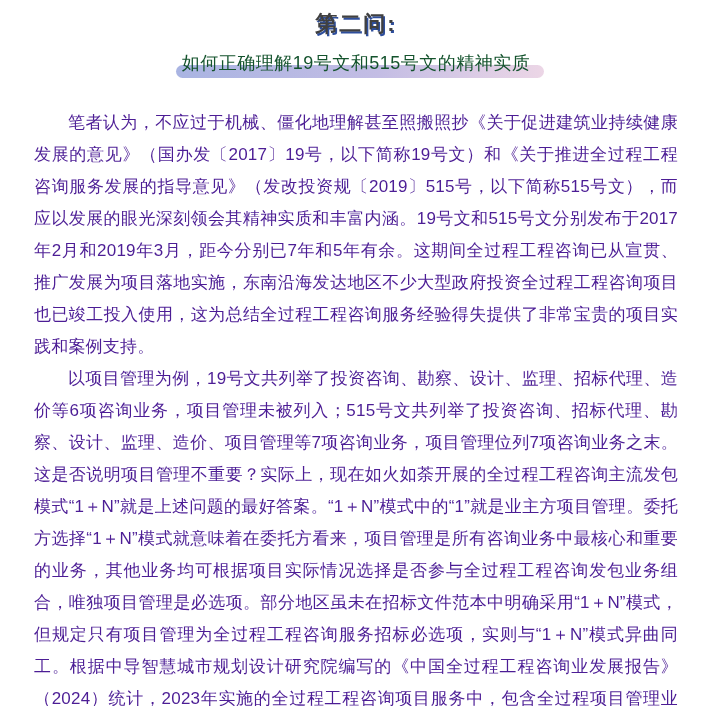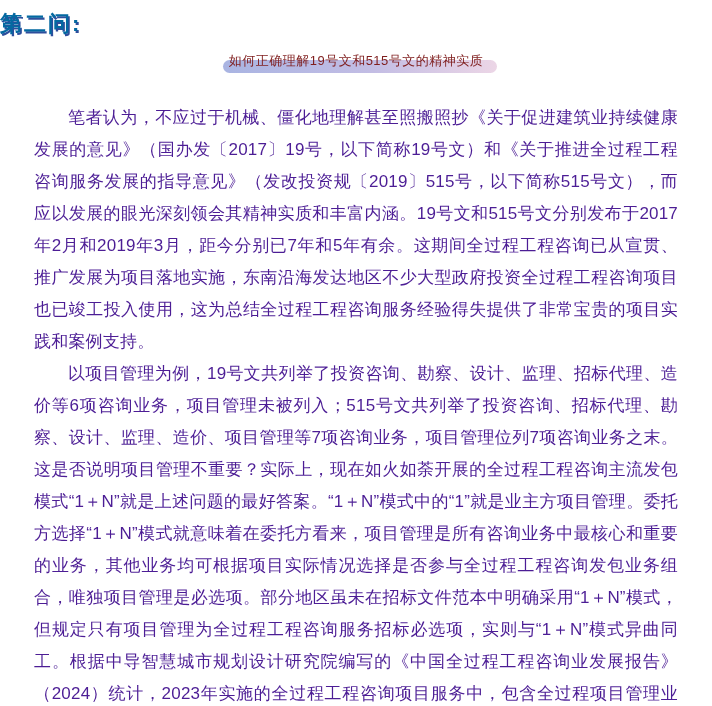--- a/index.html
+++ b/index.html
@@ -13,36 +13,36 @@
     width: 712px;
     height: 706px;
     margin: 0 auto;
     background: #ffffff;
     overflow: hidden;
     box-sizing: border-box;
   }
   .title {
     margin: 0;
     padding-top: 9px;
-    text-align: left;
+    text-align: center;
     font-size: 22px;
     font-weight: bold;
     letter-spacing: 2px;
-    color: #0369a1;
+    color: #404040;
     text-shadow: 1.5px 1.8px 0.5px #2e4e9c;
   }
   .subtitle-row {
     margin-top: 12px;
     text-align: center;
   }
   .subtitle {
     position: relative;
     display: inline-block;
-    font-size: 13px;
-    color: #7f1d1d;
+    font-size: 18px;
+    color: #14532d;
     letter-spacing: 0.5px;
   }
   .subtitle .hl {
     position: absolute;
     left: -6px;
     right: -14px;
     bottom: -3px;
     height: 13px;
     border-radius: 8px;
     background: linear-gradient(90deg, #a9b4e2 0%, #c3bde4 55%, #ecd6e6 100%);

